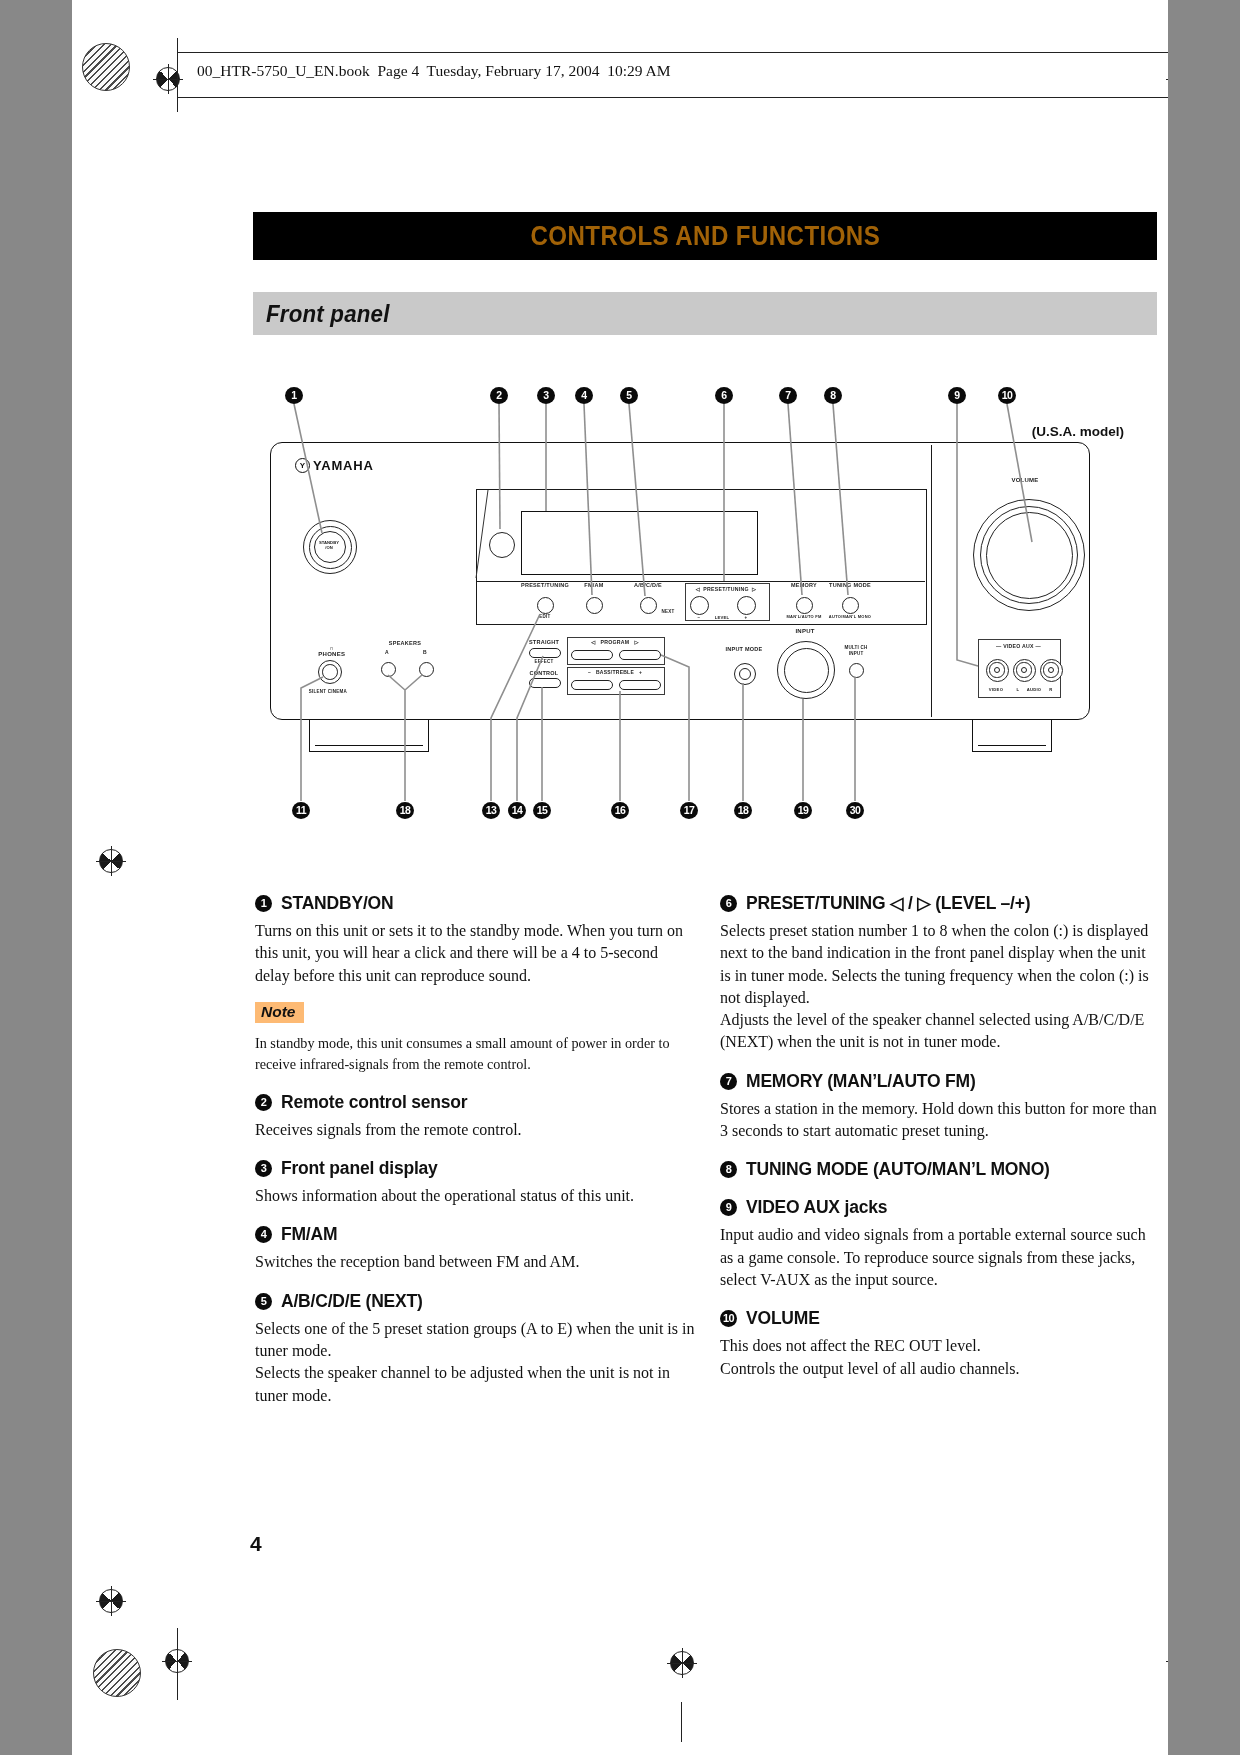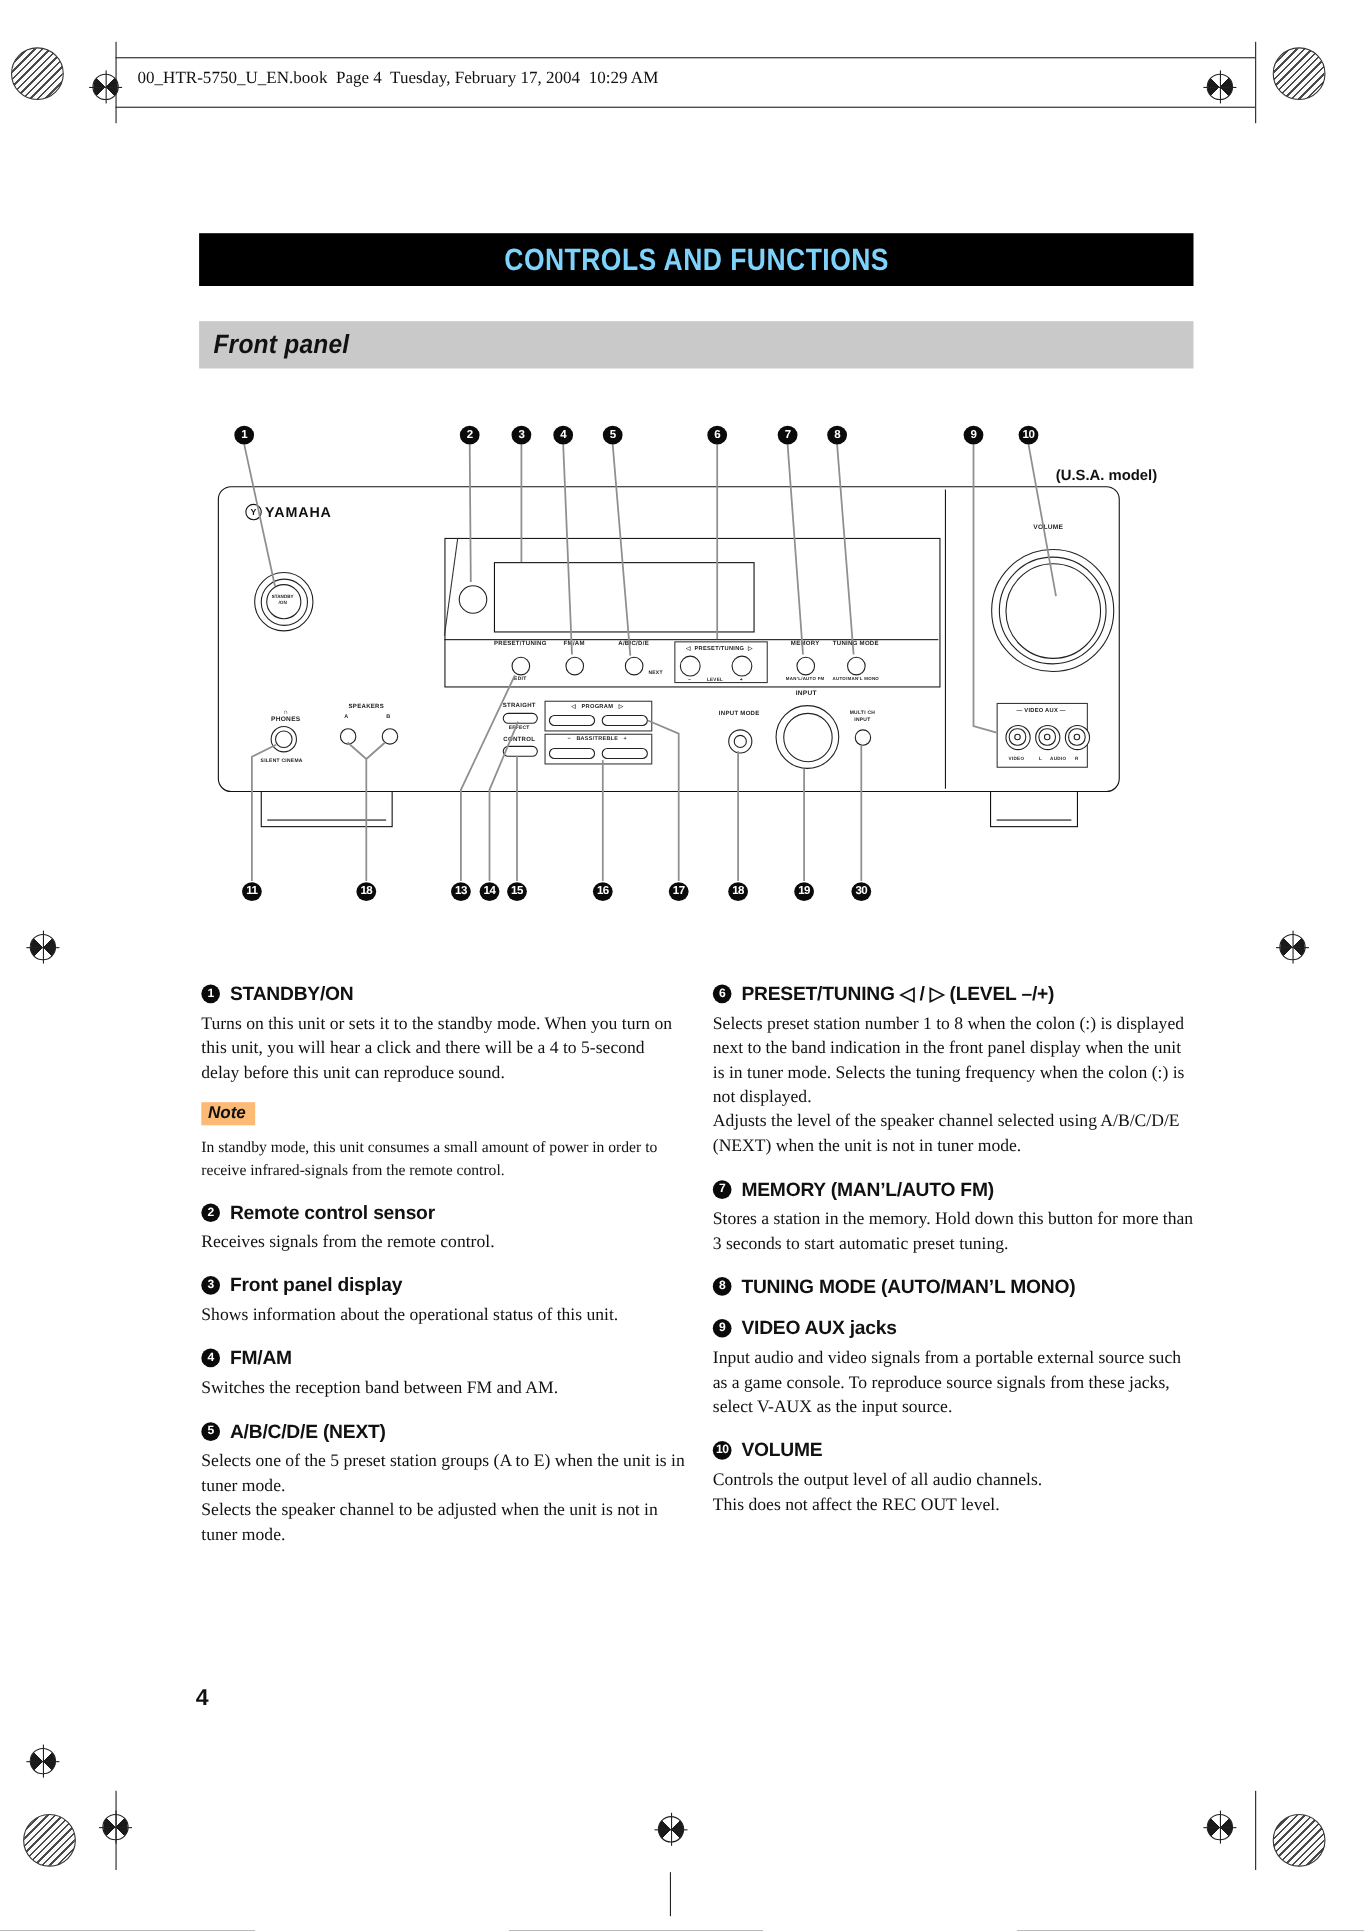--- a/index.html
+++ b/index.html
@@ -1,30 +1,30 @@
 <!DOCTYPE html>
 <html><head>
 <meta charset="utf-8">
 <style>
   html,body{margin:0;padding:0;background:#888;}
-  .page{position:relative;width:1240px;height:1755px;background:#fff;margin:0 auto;
+  .page{position:relative;width:1096px;height:1755px;background:#fff;margin:0 auto;
         font-family:"Liberation Serif",serif;color:#111;overflow:hidden;}
   .abs{position:absolute;}
   .line{position:absolute;background:#222;}
   
   .cross{position:absolute;border:1.2px solid #222;border-radius:50%;
          background:conic-gradient(from 45deg,#1a1a1a 0 90deg,#fff 90deg 180deg,#1a1a1a 180deg 270deg,#fff 270deg);}
   .cross::before{content:"";position:absolute;left:-18%;right:-18%;top:50%;border-top:1.1px solid #222;}
   .cross::after{content:"";position:absolute;top:-18%;bottom:-18%;left:50%;border-left:1.1px solid #222;}
   .hatch{position:absolute;border:1.2px solid #333;border-radius:50%;
          background:repeating-linear-gradient(135deg,#4a4a4a 0 1.6px,#fafafa 1.6px 4.8px);}
   
   .bookline{position:absolute;font:15.5px "Liberation Serif",serif;white-space:pre;color:#111;}
   
-  .titlebar{position:absolute;background:#000;color:#7dd3fc;display:flex;align-items:center;justify-content:center;}
+  .titlebar{position:absolute;background:#000;color:#a16207;display:flex;align-items:center;justify-content:center;}
   .titlebar span{display:inline-block;transform:scaleX(.86);font:700 28px "Liberation Sans",sans-serif;letter-spacing:.5px;}
   .sectionbar{position:absolute;background:#c9c9c9;display:flex;align-items:center;}
   .sectionbar span{display:inline-block;transform:scaleX(.93);transform-origin:left center;
                    font:italic 700 24px "Liberation Sans",sans-serif;padding-left:14px;letter-spacing:.2px;}
   .usamodel{position:absolute;font:700 13.5px "Liberation Sans",sans-serif;text-align:right;}
   
   .receiver{position:absolute;left:198px;top:442px;width:818px;height:276px;
             border:1.6px solid #111;border-radius:12px;background:#fff;z-index:1;}
   .ring{position:absolute;border:1.2px solid #222;border-radius:50%;background:#fff;}
   .ring2{position:absolute;border:1px solid #222;border-radius:50%;background:#fff;}
@@ -335,19 +335,19 @@
           <span class="snum">9</span>
           <span class="stxt">VIDEO AUX jacks</span>
         </div>
         <p class="sbody">Input audio and video signals from a portable external source such as a game console. To reproduce source signals from these jacks, select V-AUX as the input source.</p>
       </div>
       <div>
         <div class="shead">
           <span class="snum">10</span>
           <span class="stxt">VOLUME</span>
         </div>
+        <p class="sbody">This does not affect the REC OUT level.</p>
         <p class="sbody">Controls the output level of all audio channels.</p>
-        <p class="sbody">This does not affect the REC OUT level.</p>
       </div>
     </div>
 
   <div class="folio" style="left:178px;top:1532px;">4</div>
 </div>
 
 </body></html>

